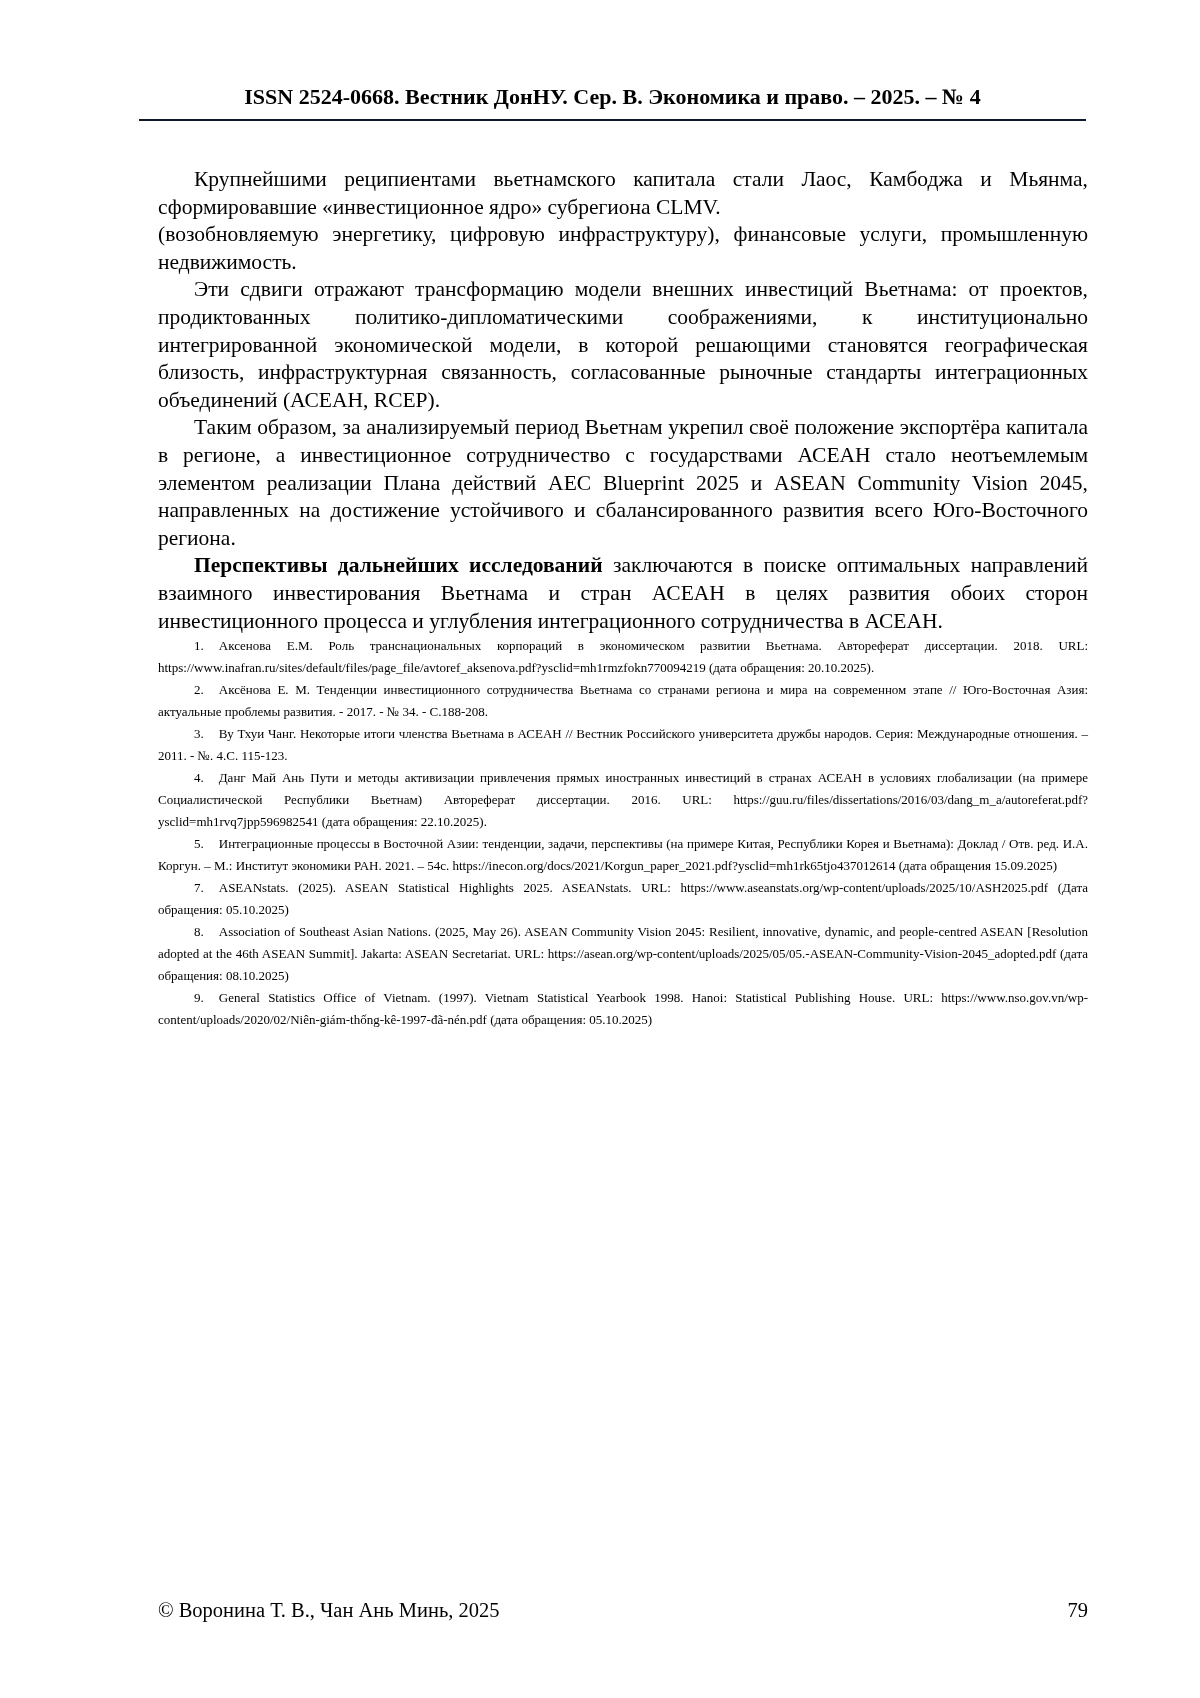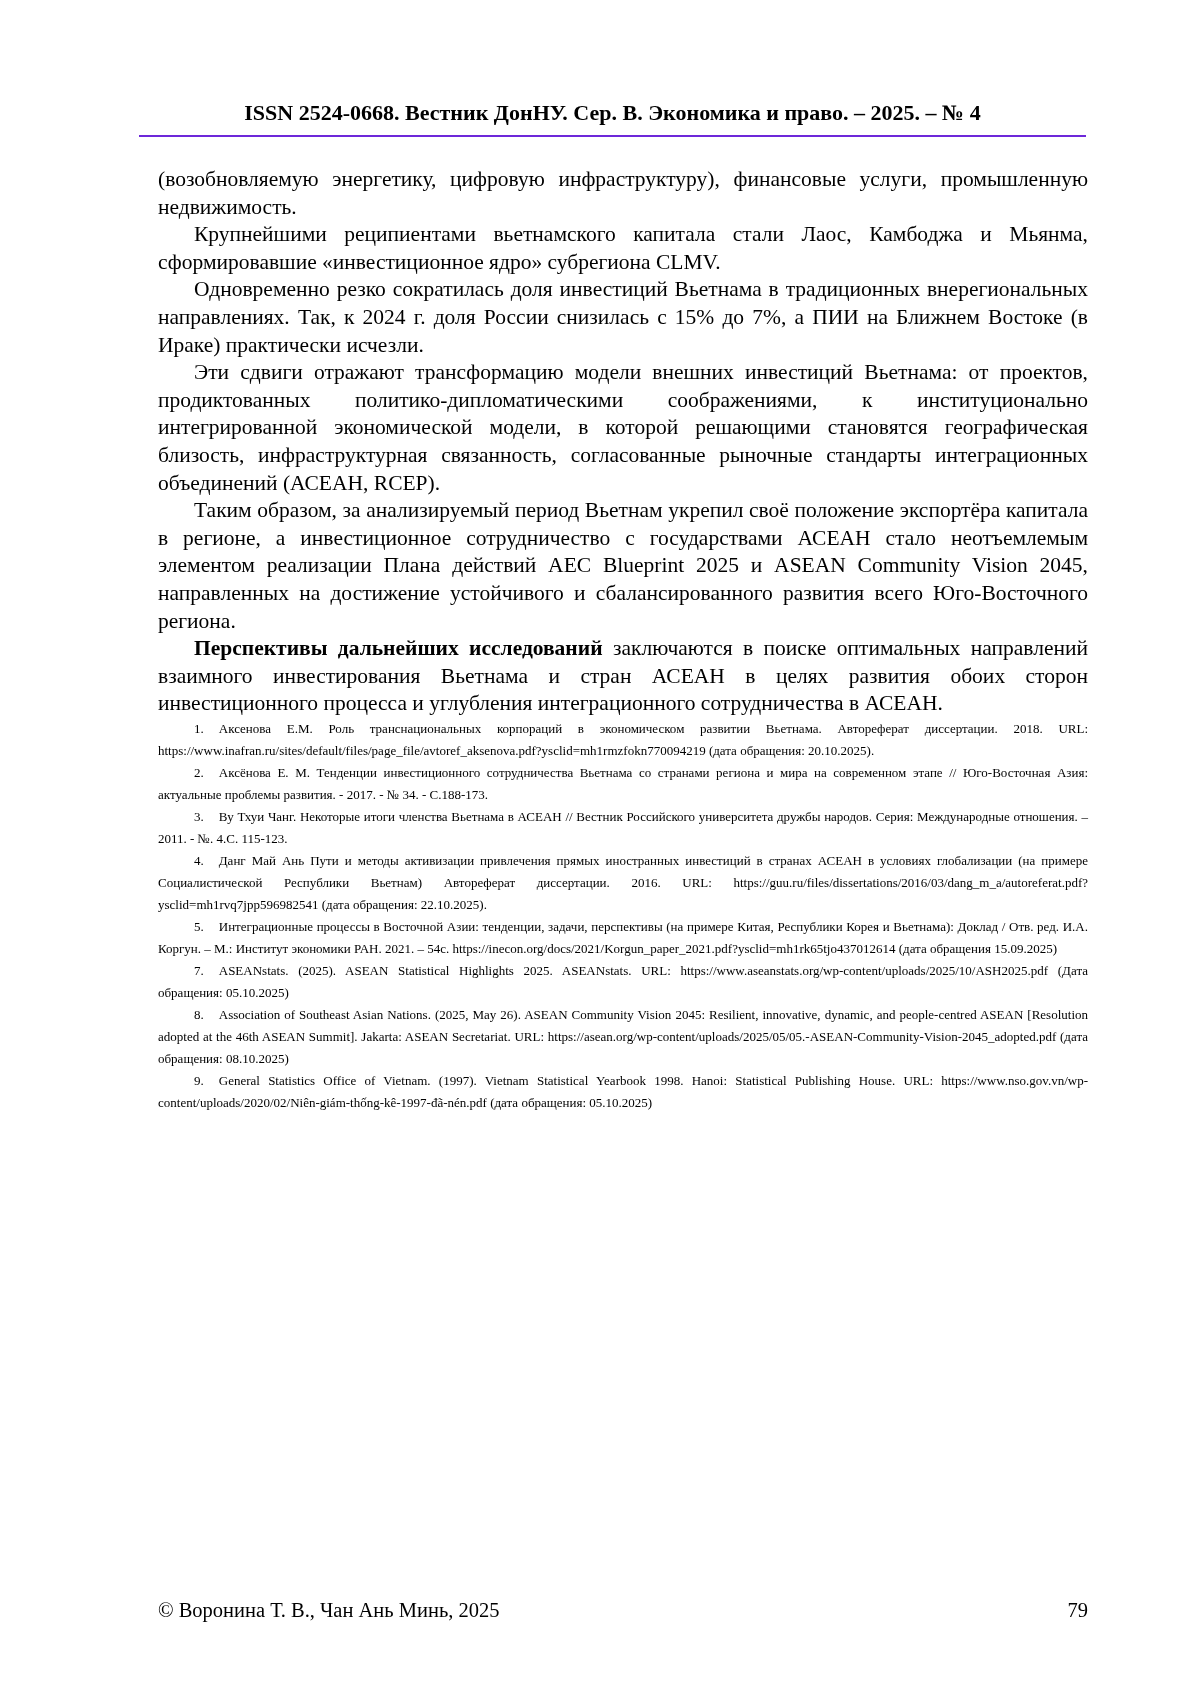--- a/index.html
+++ b/index.html
@@ -7,27 +7,27 @@
     position:relative;
     width:1200px;height:1698px;
     margin:0 auto;
     background:#ffffff;
     color:#000000;
     font-family:"Liberation Serif","DejaVu Serif",serif;
     overflow:hidden;
   }
   .running-header{
     position:absolute;
-    top:100px;left:139px;width:947px;
+    top:84px;left:139px;width:947px;
     text-align:center;
     font-weight:bold;
     font-size:22px;
     line-height:26px;
     padding-bottom:9px;
-    border-bottom:2px solid #6d28d9;
+    border-bottom:2px solid #0f172a;
     white-space:nowrap;
   }
   .content{
     position:absolute;
     top:166px;left:158px;width:930px;
   }
   .body-par{
     margin:0;
     font-size:21.5px;
     line-height:27.6px;
@@ -69,32 +69,31 @@
 
 <div class="page">
 
   <div class="running-header">
     <span>ISSN 2524-0668. Вестник ДонНУ. Сер. В. Экономика и право. – 2025. – № 4</span>
   </div>
 
   <div class="content">
 
     <div id="article-body">
+        <p class="body-par"><span>Крупнейшими реципиентами вьетнамского капитала стали Лаос, Камбоджа и Мьянма, сформировавшие «инвестиционное ядро» субрегиона CLMV.</span></p>
         <p class="body-par no-indent"><span>(возобновляемую энергетику, цифровую инфраструктуру), финансовые услуги, промышленную недвижимость.</span></p>
-        <p class="body-par"><span>Крупнейшими реципиентами вьетнамского капитала стали Лаос, Камбоджа и Мьянма, сформировавшие «инвестиционное ядро» субрегиона CLMV.</span></p>
-        <p class="body-par"><span>Одновременно резко сократилась доля инвестиций Вьетнама в традиционных внерегиональных направлениях. Так, к 2024 г. доля России снизилась с 15% до 7%, а ПИИ на Ближнем Востоке (в Ираке) практически исчезли.</span></p>
         <p class="body-par"><span>Эти сдвиги отражают трансформацию модели внешних инвестиций Вьетнама: от проектов, продиктованных политико-дипломатическими соображениями, к институционально интегрированной экономической модели, в которой решающими становятся географическая близость, инфраструктурная связанность, согласованные рыночные стандарты интеграционных объединений (АСЕАН, RCEP).</span></p>
         <p class="body-par"><span>Таким образом, за анализируемый период Вьетнам укрепил своё положение экспортёра капитала в регионе, а инвестиционное сотрудничество с государствами АСЕАН стало неотъемлемым элементом реализации Плана действий AEC Blueprint 2025 и ASEAN Community Vision 2045, направленных на достижение устойчивого и сбалансированного развития всего Юго-Восточного региона.</span></p>
         <p class="body-par"><span class="run-bold">Перспективы дальнейших исследований</span><span> заключаются в поиске оптимальных направлений взаимного инвестирования Вьетнама и стран АСЕАН в целях развития обоих сторон инвестиционного процесса и углубления интеграционного сотрудничества в АСЕАН.</span></p>
       </div>
 
 
     <div id="references-list">
         <p class="ref-item"><span class="ref-num">1.</span><span>Аксенова Е.М. Роль транснациональных корпораций в экономическом развитии Вьетнама. Автореферат диссертации. 2018. URL: https://www.inafran.ru/sites/default/files/page_file/avtoref_aksenova.pdf?ysclid=mh1rmzfokn770094219 (дата обращения: 20.10.2025).</span></p>
-        <p class="ref-item"><span class="ref-num">2.</span><span>Аксёнова Е. М. Тенденции инвестиционного сотрудничества Вьетнама со странами региона и мира на современном этапе // Юго-Восточная Азия: актуальные проблемы развития. - 2017. - № 34. - С.188-173.</span></p>
+        <p class="ref-item"><span class="ref-num">2.</span><span>Аксёнова Е. М. Тенденции инвестиционного сотрудничества Вьетнама со странами региона и мира на современном этапе // Юго-Восточная Азия: актуальные проблемы развития. - 2017. - № 34. - С.188-208.</span></p>
         <p class="ref-item"><span class="ref-num">3.</span><span>Ву Тхуи Чанг. Некоторые итоги членства Вьетнама в АСЕАН // Вестник Российского университета дружбы народов. Серия: Международные отношения. – 2011. - №. 4.С. 115-123.</span></p>
         <p class="ref-item"><span class="ref-num">4.</span><span>Данг Май Ань Пути и методы активизации привлечения прямых иностранных инвестиций в странах АСЕАН в условиях глобализации (на примере Социалистической Республики Вьетнам) Автореферат диссертации. 2016. URL: https://guu.ru/files/dissertations/2016/03/dang_m_a/autoreferat.pdf?ysclid=mh1rvq7jpp596982541 (дата обращения: 22.10.2025).</span></p>
         <p class="ref-item"><span class="ref-num">5.</span><span>Интеграционные процессы в Восточной Азии: тенденции, задачи, перспективы (на примере Китая, Республики Корея и Вьетнама): Доклад / Отв. ред. И.А. Коргун. – М.: Институт экономики РАН. 2021. – 54с. https://inecon.org/docs/2021/Korgun_paper_2021.pdf?ysclid=mh1rk65tjo437012614 (дата обращения 15.09.2025)</span></p>
         <p class="ref-item"><span class="ref-num">7.</span><span>ASEANstats. (2025). ASEAN Statistical Highlights 2025. ASEANstats. URL: https://www.aseanstats.org/wp-content/uploads/2025/10/ASH2025.pdf (Дата обращения: 05.10.2025)</span></p>
         <p class="ref-item"><span class="ref-num">8.</span><span>Association of Southeast Asian Nations. (2025, May 26). ASEAN Community Vision 2045: Resilient, innovative, dynamic, and people-centred ASEAN [Resolution adopted at the 46th ASEAN Summit]. Jakarta: ASEAN Secretariat. URL: https://asean.org/wp-content/uploads/2025/05/05.-ASEAN-Community-Vision-2045_adopted.pdf (дата обращения: 08.10.2025)</span></p>
         <p class="ref-item"><span class="ref-num">9.</span><span>General Statistics Office of Vietnam. (1997). </span><span class="run-italic">Vietnam Statistical Yearbook 1998</span><span>. Hanoi: Statistical Publishing House. URL: https://www.nso.gov.vn/wp-content/uploads/2020/02/Niên-giám-thống-kê-1997-đã-nén.pdf (дата обращения: 05.10.2025)</span></p>
       </div>
 
   </div>
 

